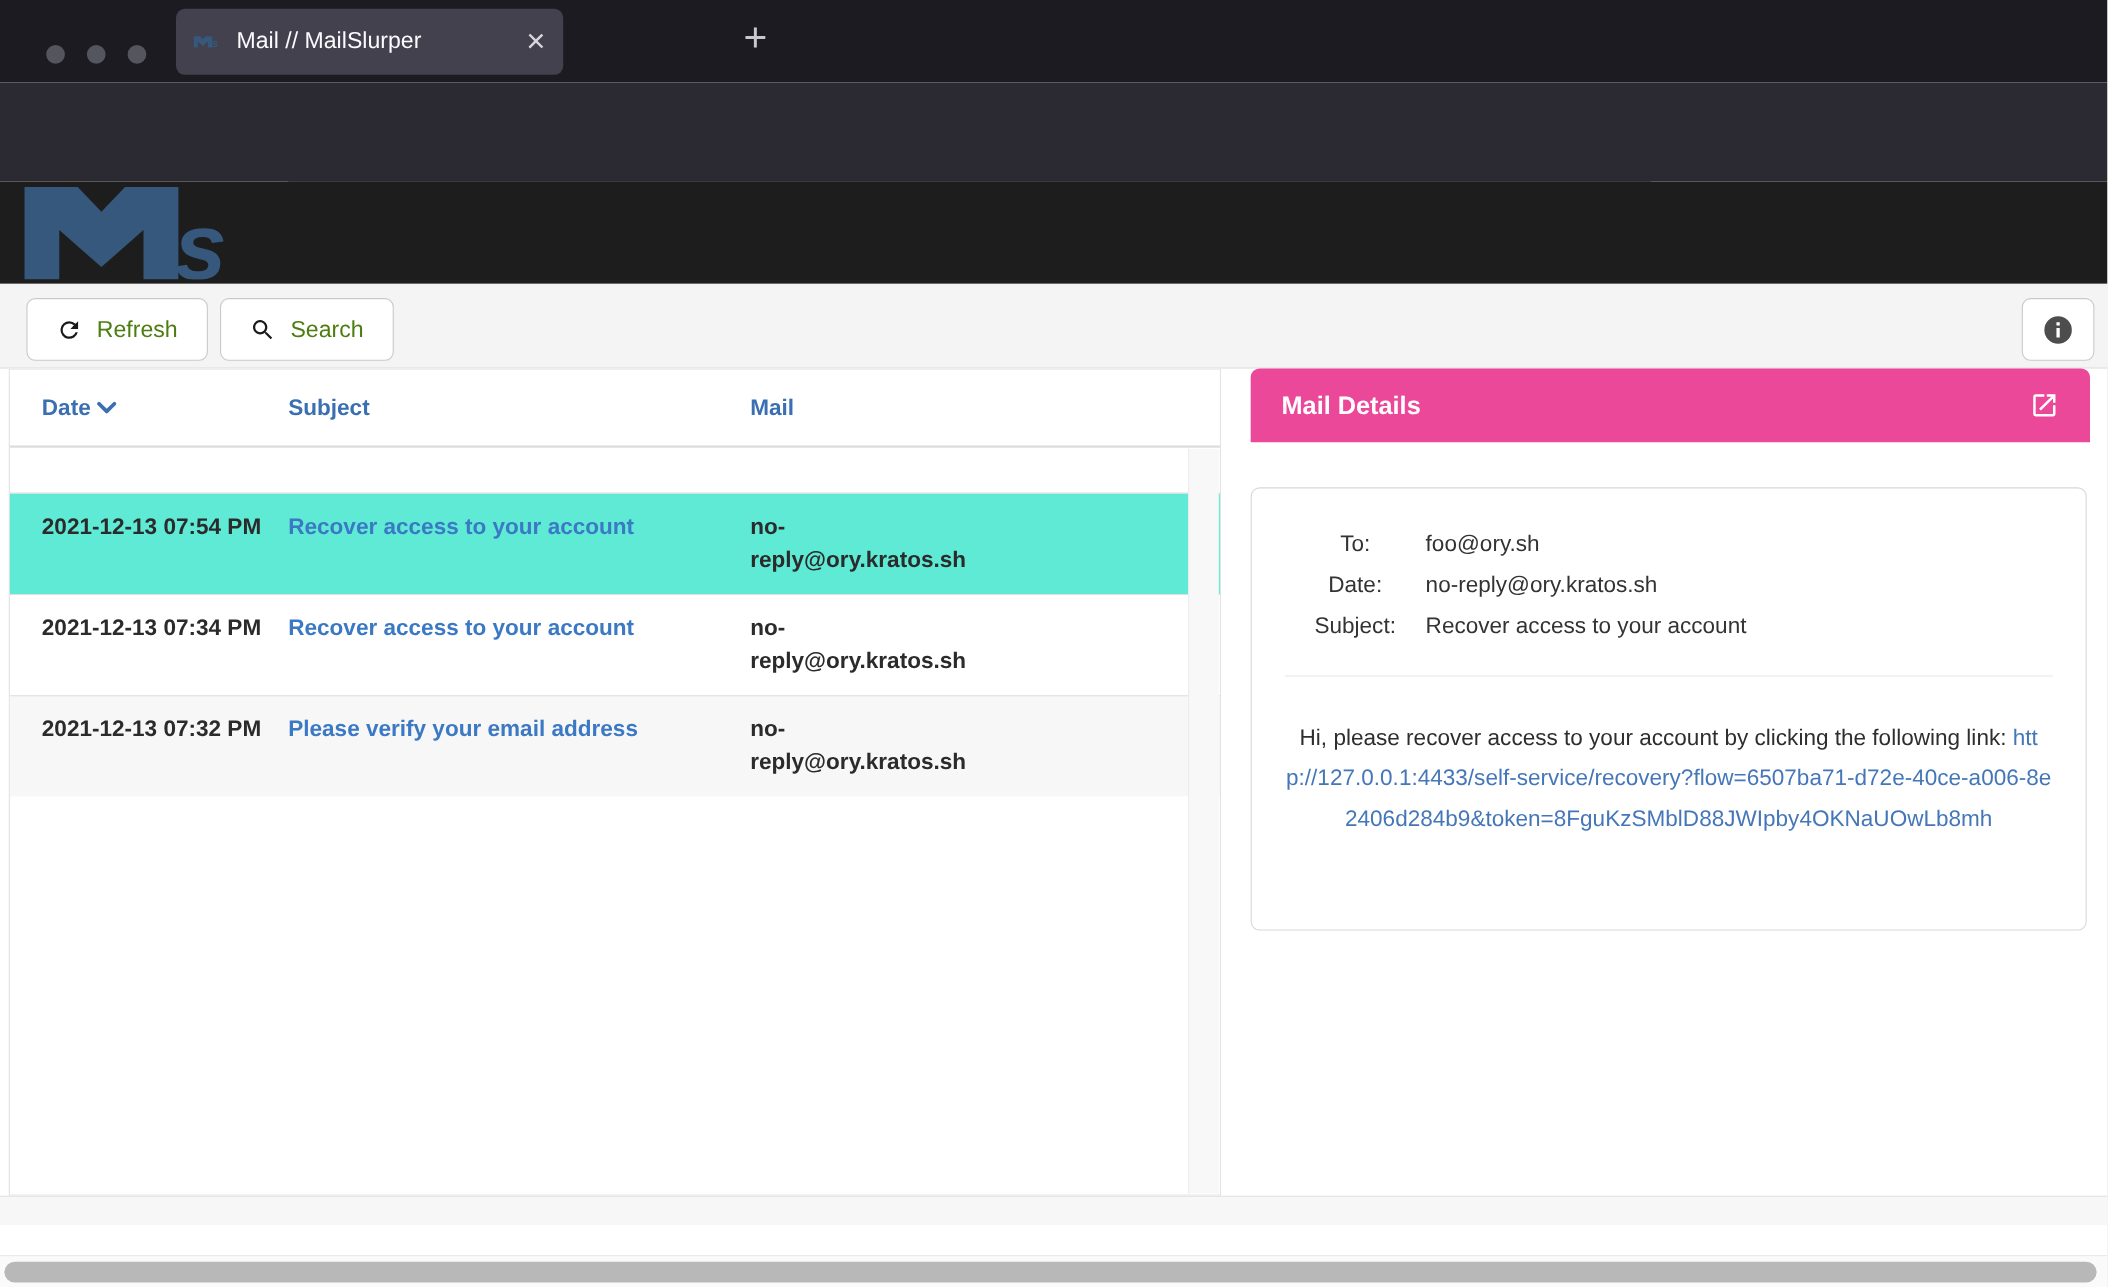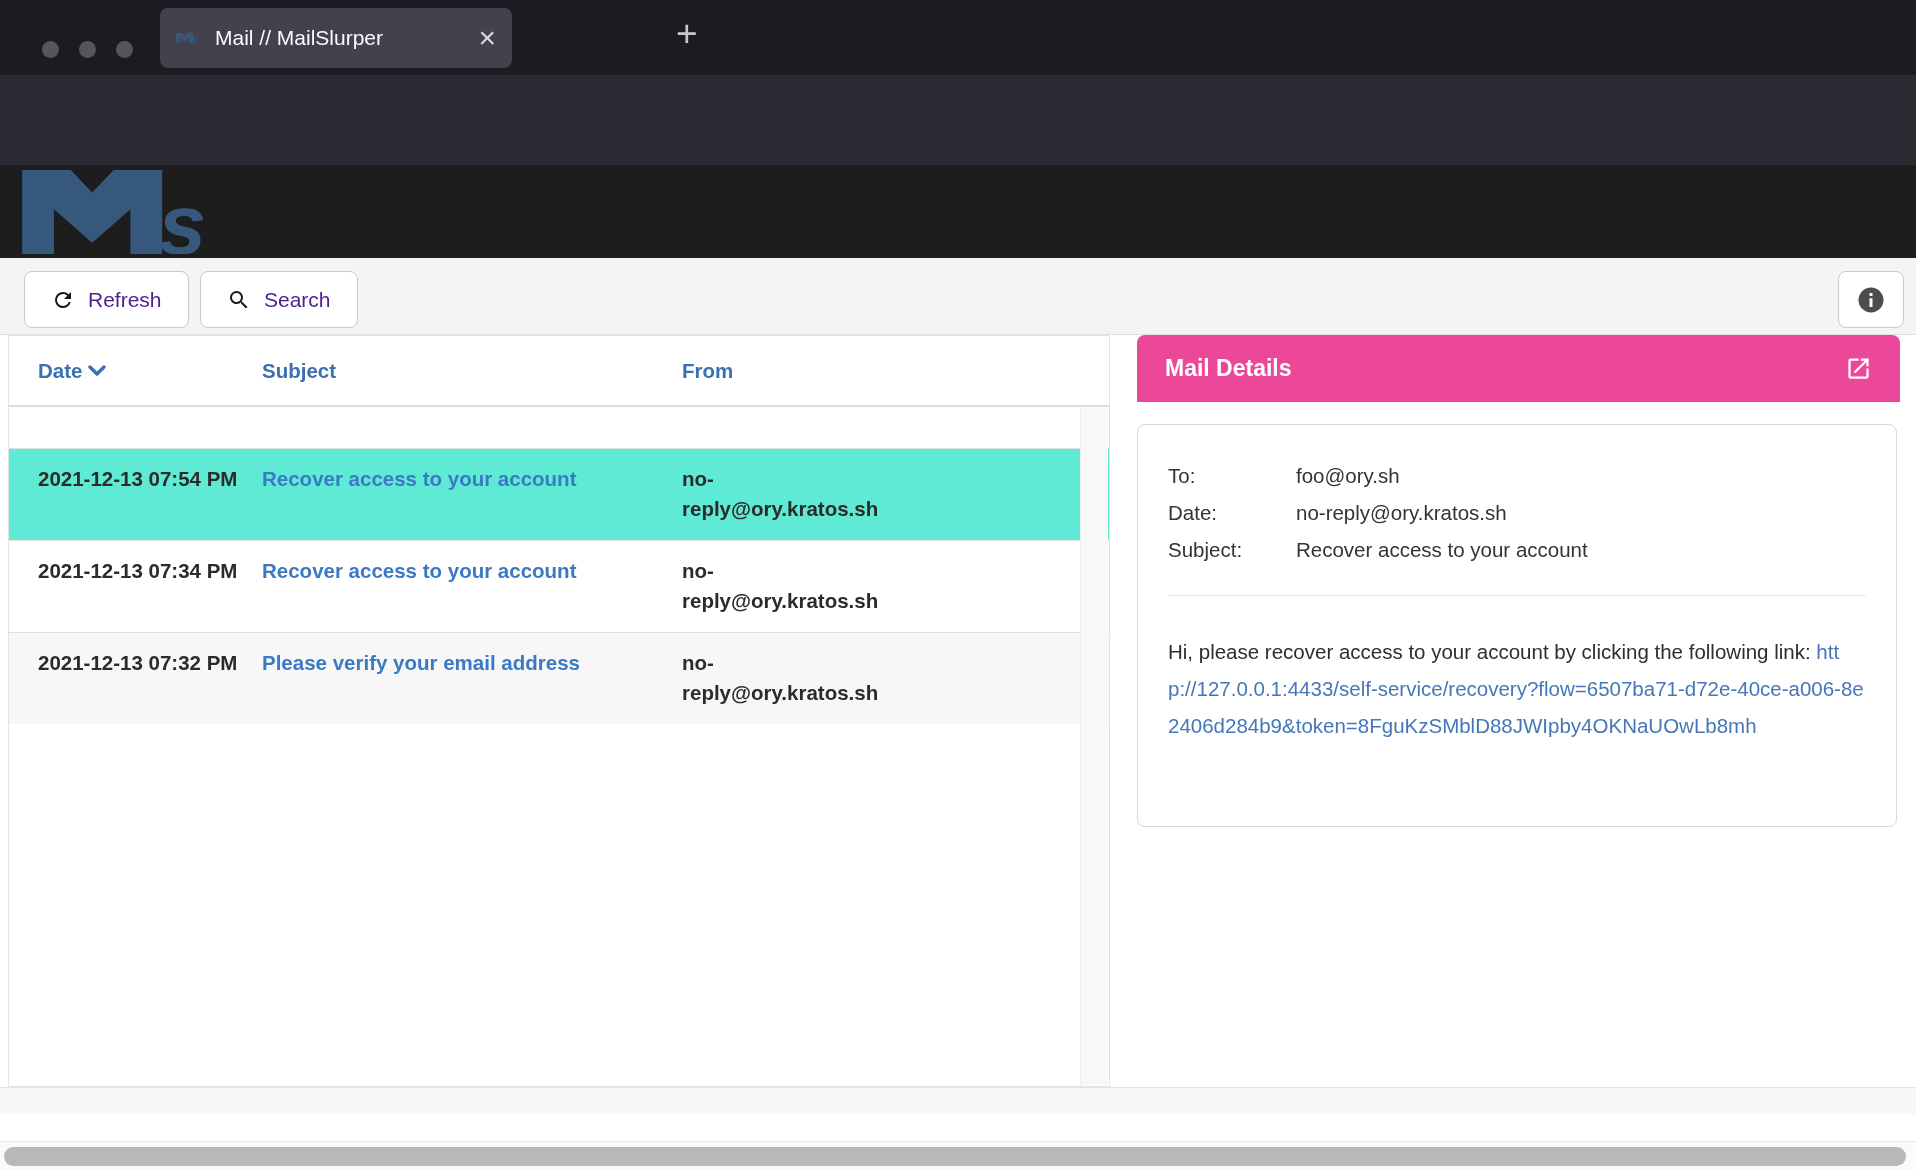--- a/index.html
+++ b/index.html
@@ -44,21 +44,21 @@
   .app-ico{ position:absolute; top:197px; width:30px; height:30px; }
 
   
   .toolbar{
     position:absolute; top:258px; left:0; width:100%; height:77px;
     background:#f4f4f4; border-bottom:1px solid #e0e0e0;
   }
   .btn{
     position:absolute; top:13px; height:57px; background:#fff;
     border:1px solid #c9c9c9; border-radius:8px; display:flex; align-items:center;
-    gap:13px; padding:0 26px; font-size:21px; color:#4c1d95;
+    gap:13px; padding:0 26px; font-size:21px; color:#4d7c0f;
   }
   .btn svg{ width:24px; height:24px; fill:#1a1a1a; }
   .btn-info{ left:1838px; width:66px; justify-content:center; padding:0; }
   .btn-info svg{ width:30px; height:30px; fill:#4d4d4d; }
 
   
   .list-panel{
     position:absolute; left:8px; top:335px; width:1102px; height:752px;
     background:#fff; border:1px solid #e3e3e3;
   }
@@ -85,22 +85,22 @@
   }
 
   
   .details-heading{
     position:absolute; left:1137px; top:335px; width:763px; height:67px;
     background:#ec4899; border-radius:8px 8px 0 0; display:flex; align-items:center;
     padding:0 28px; color:#fff; font-weight:bold; font-size:23px;
   }
   .details-heading svg{ margin-left:auto; width:27px; height:27px; fill:#fff; }
   .details-card{
-    position:absolute; left:1137px; top:424px; width:760px; height:403px;
-    background:#fff; border:1px solid #d8d8d8; border-radius:8px; padding:32px 30px 0;
+    position:absolute; left:1137px; top:443px; width:760px; height:403px;
+    background:#fff; border:1px solid #d8d8d8; border-radius:8px; padding:32px 30px 0;text-align:center;
   }
   .meta-row{ display:flex; font-size:20.5px; color:#333; line-height:37px; }
   .meta-label{ width:128px; flex:none; }
   .card-hr{ border:none; border-top:1px solid #e8e8e8; margin:27px 0 0; }
   .mail-body{ margin-top:37px; font-size:20.5px; line-height:37px; color:#2e2e2e; }
   .mail-body a{ color:#4577b8; text-decoration:none; word-break:break-all; }
 
   
   .strip-a{ position:absolute; top:1087px; left:0; width:100%; height:27px; background:#f7f7f7; border-top:1px solid #e3e3e3; }
   .strip-b{ position:absolute; top:1114px; left:0; width:100%; height:27px; background:#fff; }
@@ -204,21 +204,21 @@
 
   <div class="list-panel">
     <div class="grid-row list-header">
       <div class="hdr-date">
         <span>Date</span>
         <svg width="18" height="12" viewBox="0 0 18 12">
           <polyline points="2,2 9,9 16,2" fill="none" stroke="#3a6fb2" stroke-width="3.4" stroke-linecap="round" stroke-linejoin="round"></polyline>
         </svg>
       </div>
       <div>Subject</div>
-      <div>From</div>
+      <div>Mail</div>
       <div></div>
     </div>
     <div class="list-spacer"></div>
 
     <div class="grid-row mail-row selected">
       <div class="c-date">2021-12-13 07:54 PM</div>
       <div class="c-subject"><a href="#">Recover access to your account</a></div>
       <div class="c-from">no-reply@ory.kratos.sh</div>
       <div></div>
     </div>

